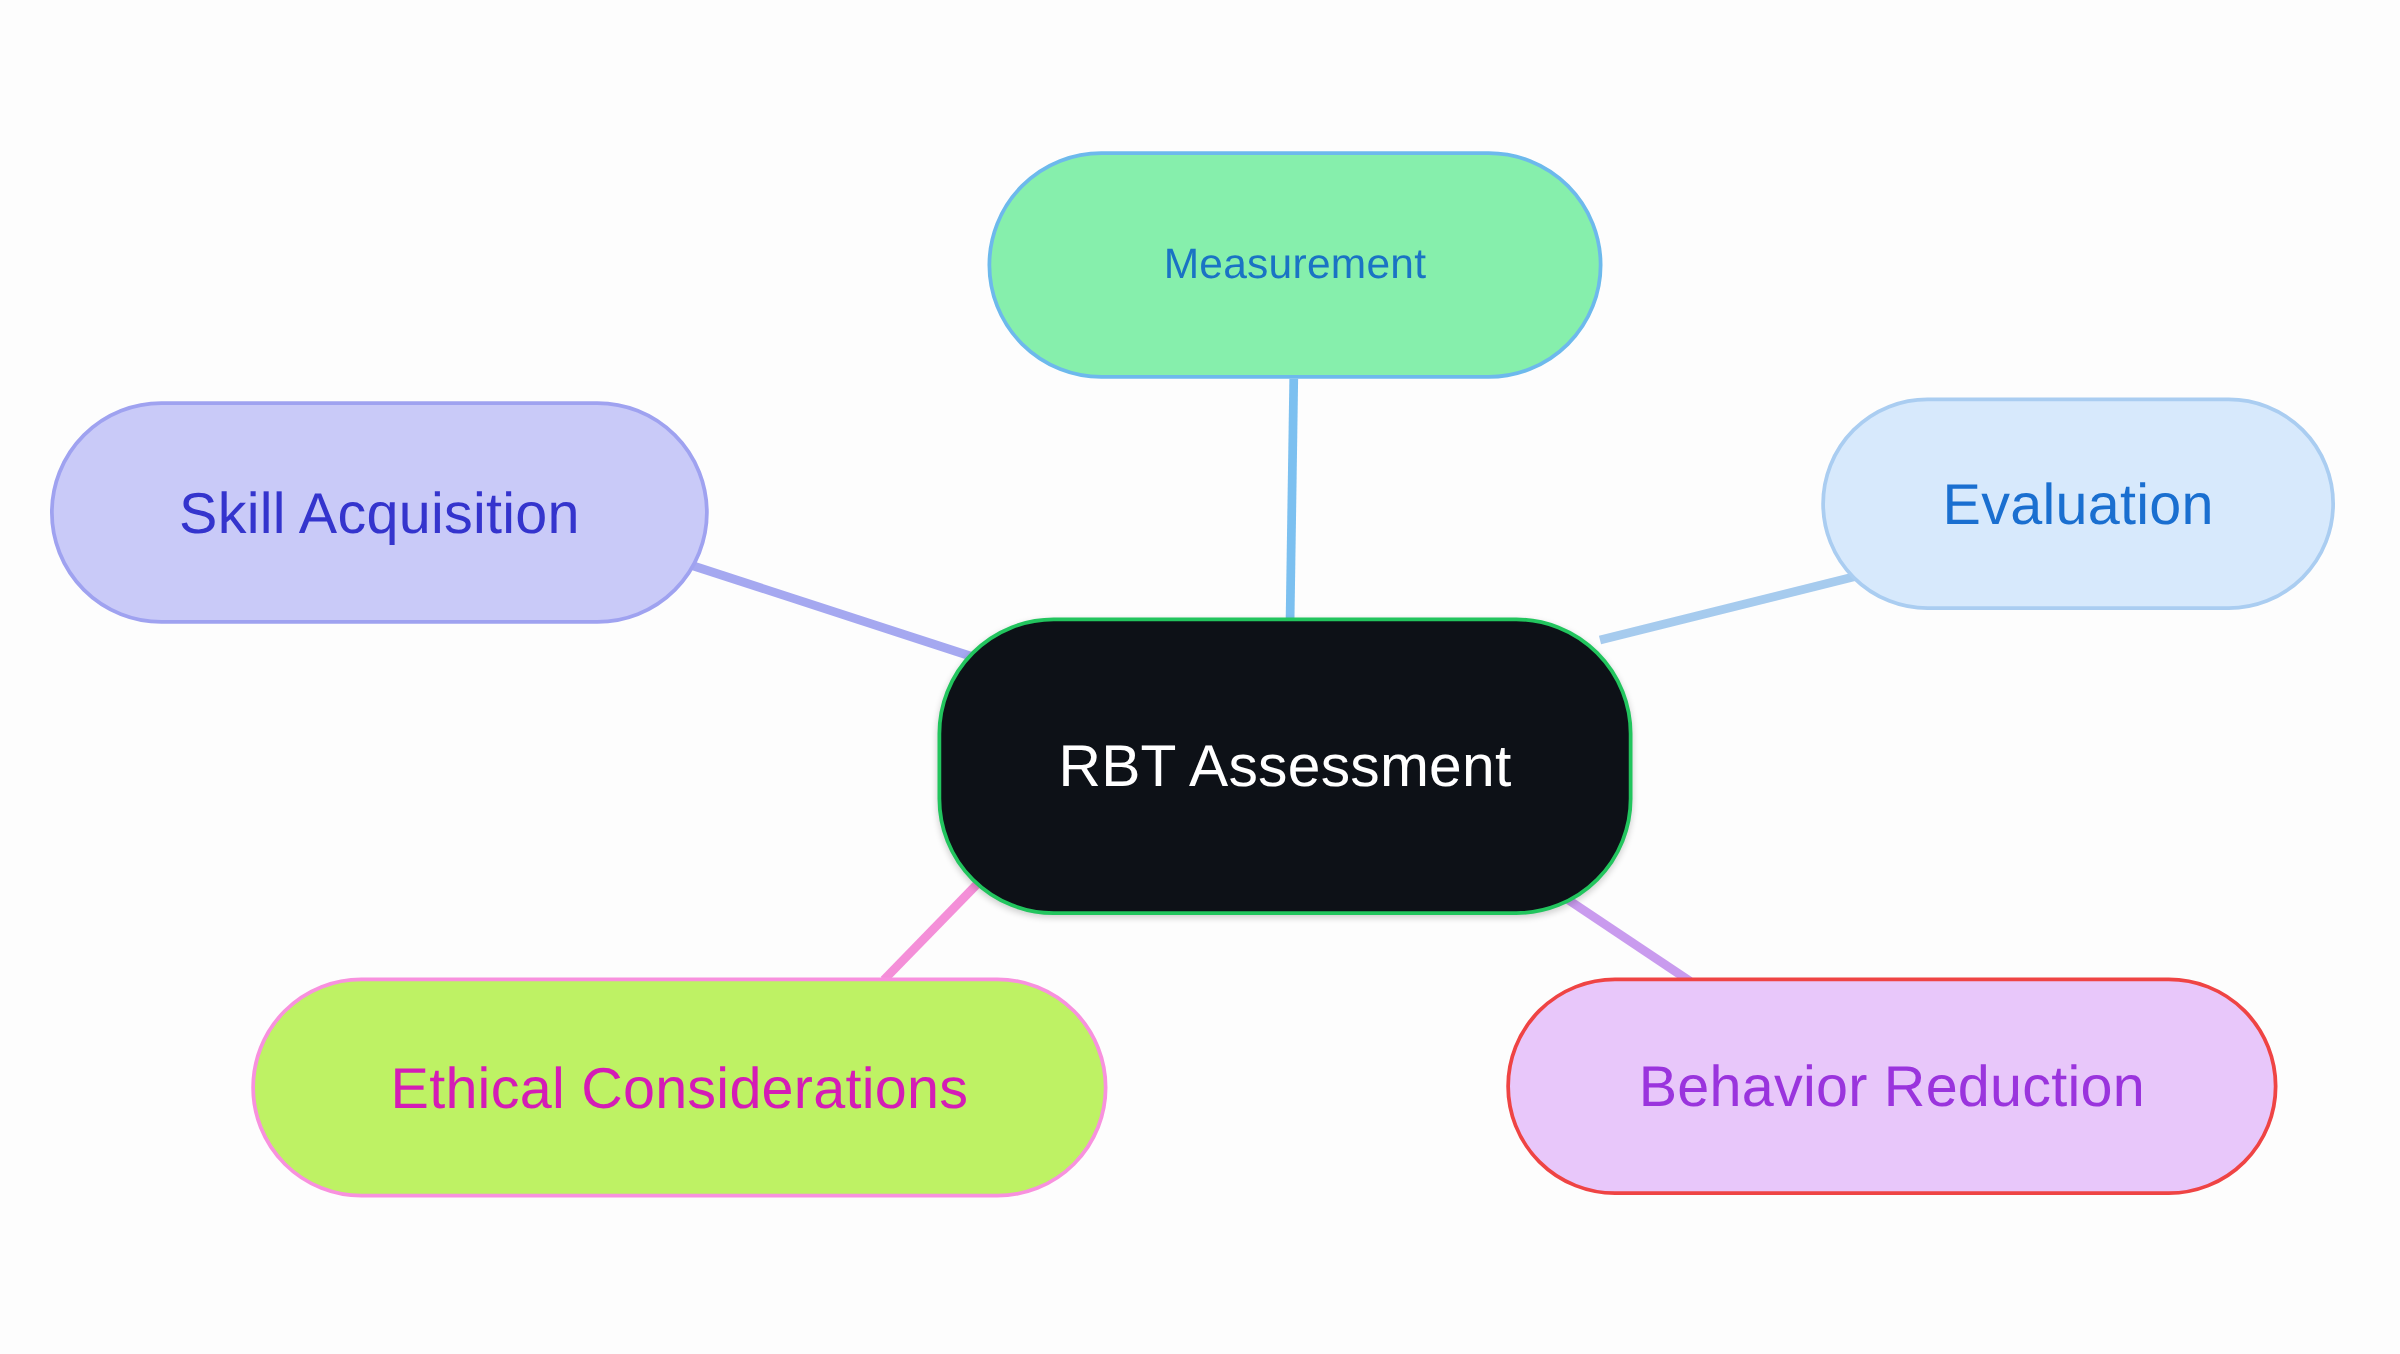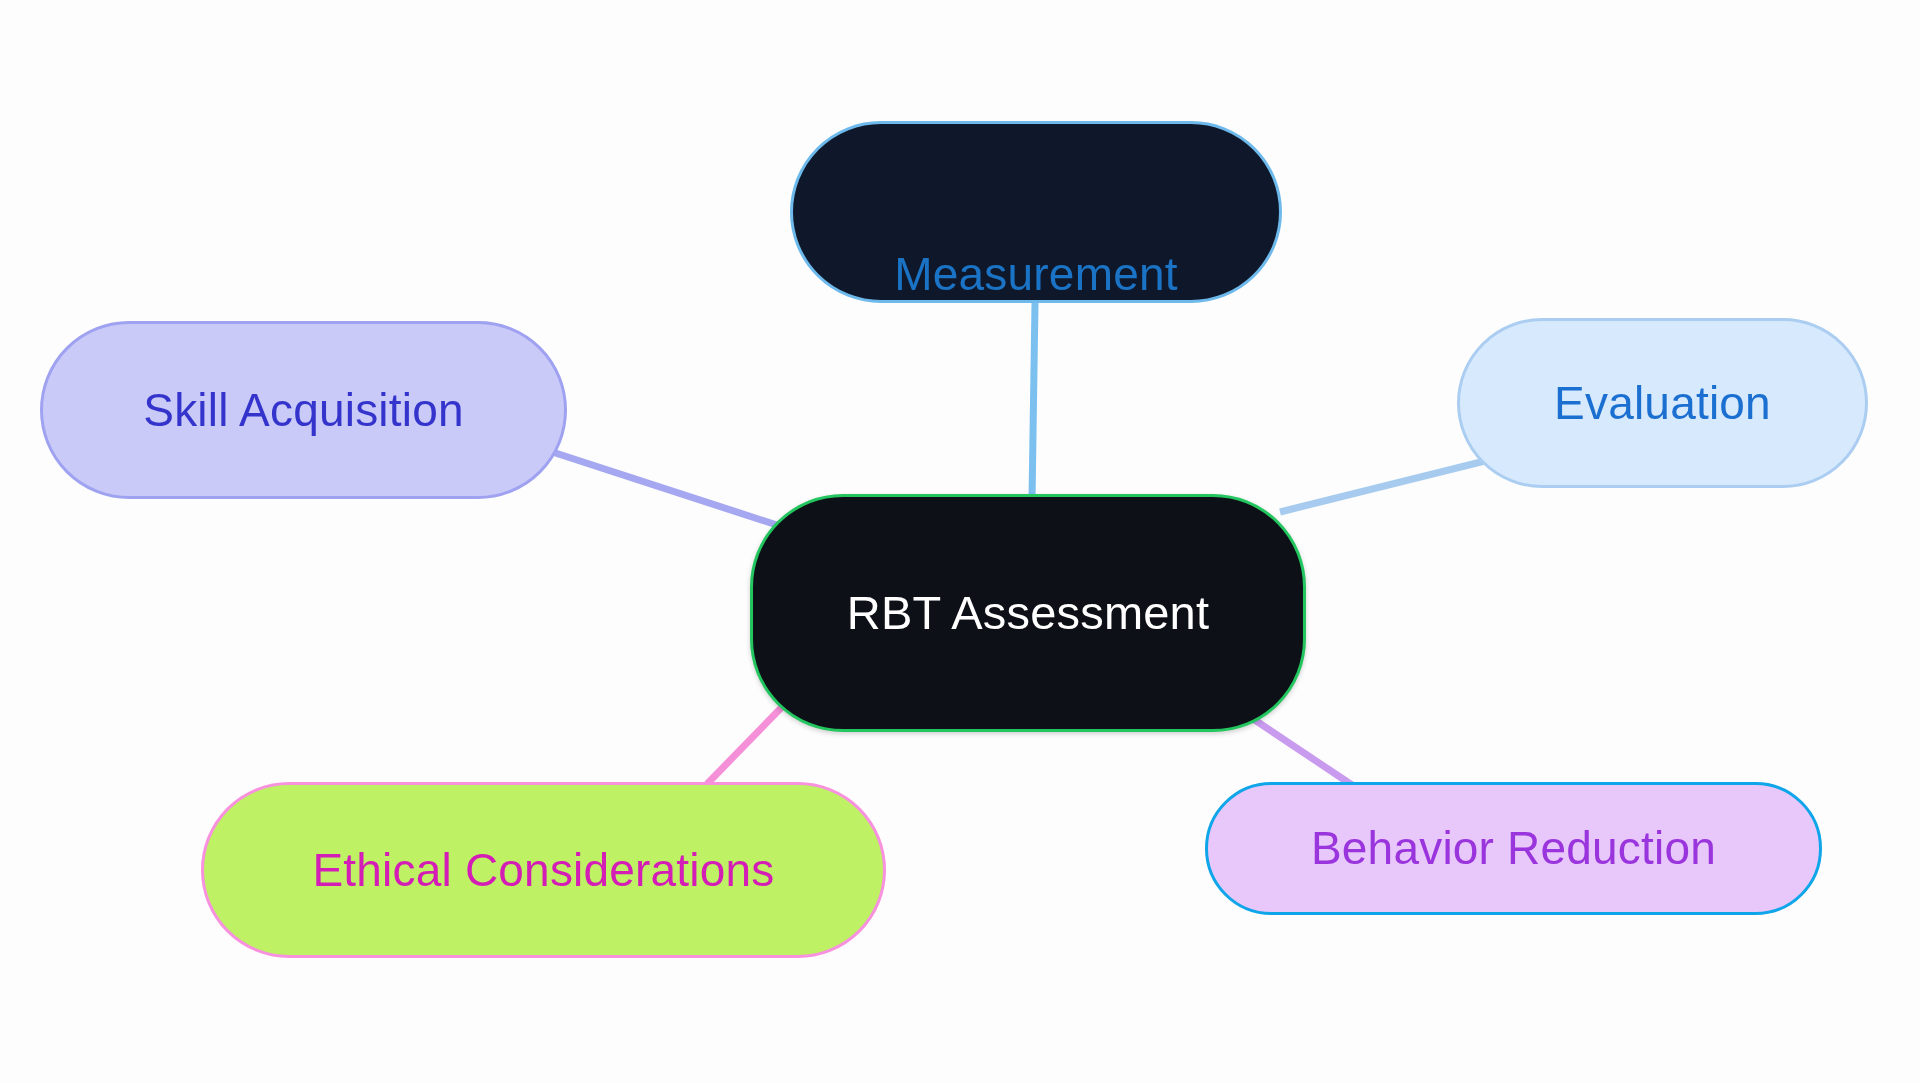--- a/index.html
+++ b/index.html
@@ -54,25 +54,24 @@
     box-shadow: 0 2px 5px rgba(0,0,0,0.18);
   }
 
   
   .node-measurement {
     left: 790px;
     top: 121px;
     width: 492px;
     height: 182px;
     border-radius: 91px;
-    background: #0f172a;
+    background: #86efac;
     border: 3px solid #6db9ec;
     color: #1a73c4;
-    font-size: 46px;
-    align-items: flex-end;
+    font-size: 34px;
   }
 
   
   .node-skill {
     left: 40px;
     top: 289px;
     width: 527px;
     height: 178px;
     border-radius: 89px;
     background: #c9caf8;
@@ -106,24 +105,24 @@
     border: 3px solid #f891de;
     color: #d41cb6;
     font-size: 46px;
   }
 
   
   .node-behavior {
     left: 1205px;
     top: 782px;
     width: 617px;
-    height: 133px;
+    height: 174px;
     border-radius: 91px;
     background: #e8c7fa;
-    border: 3px solid #0ea5e9;
+    border: 3px solid #ef4444;
     color: #9a34dd;
     font-size: 46px;
   }
 </style>
 </head>
 <body>
 
 <div id="canvas">
 
   <svg id="edge-layer" viewBox="0 0 1920 1083" width="1920" height="1083" xmlns="http://www.w3.org/2000/svg">

